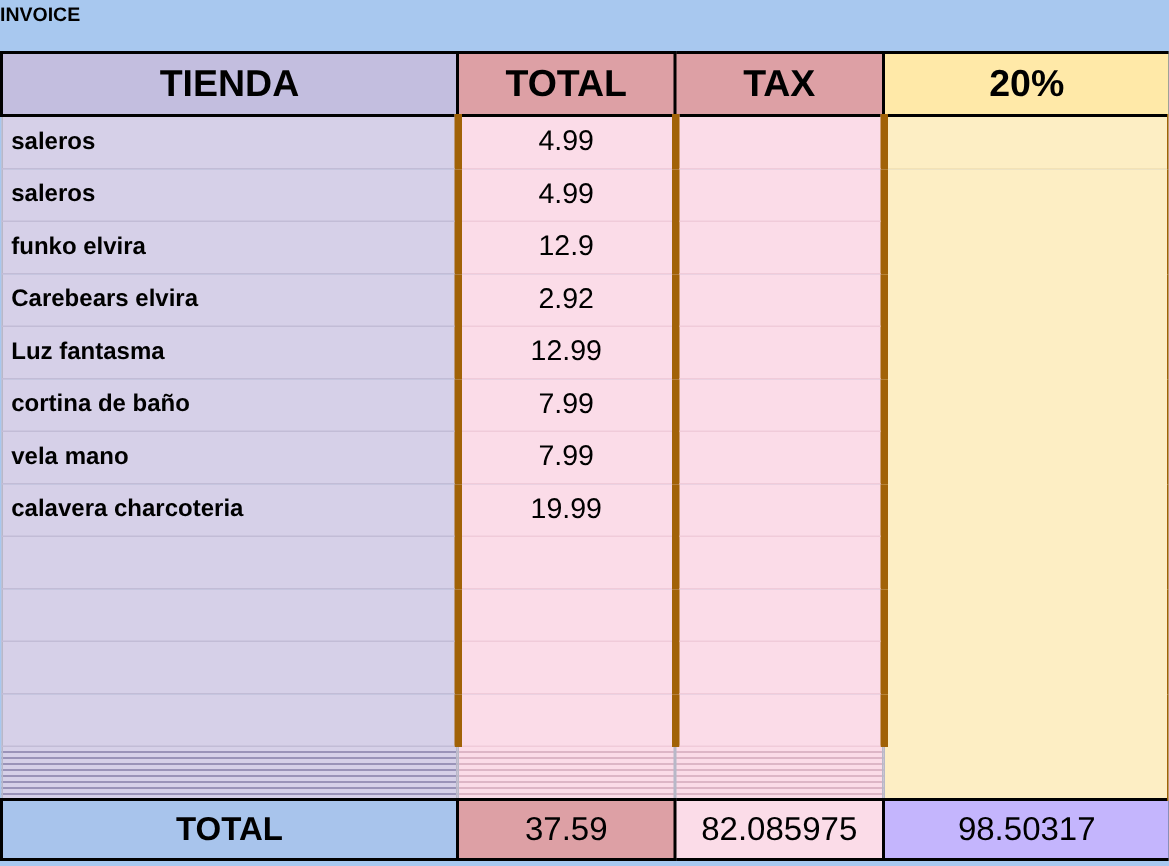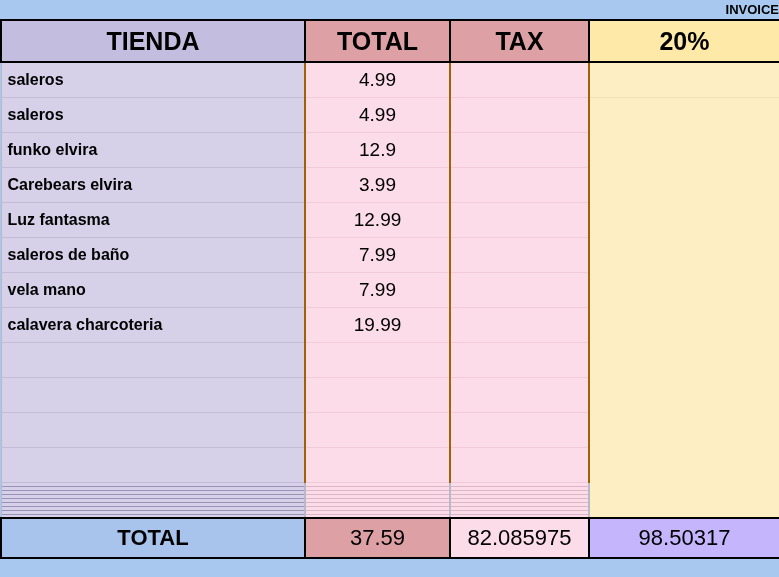--- a/index.html
+++ b/index.html
@@ -15,23 +15,23 @@
   }
 
   .sheet {
     position: relative;
     width: 779px;
     height: 577px;
     box-sizing: border-box;
   }
 
   .title-bar {
-    height: 19px;
+    height: 34px;
     line-height: 19px;
-    text-align: right;
+    text-align: left;
     font-size: 13px;
     font-weight: bold;
     color: #000;
     background: #a8c8ef;
   }
 
   table.invoice {
     border-collapse: collapse;
     table-layout: fixed;
     width: 779px;
@@ -54,21 +54,21 @@
   th.h-total  { background: #dda0a5; }
   th.h-tax    { background: #dda0a5; margin-left: 41px; }
   th.h-pct    { background: #ffe9a8; margin-top: 24px; }
 
   tbody td {
     height: 34px;
     padding: 0;
     font-size: 16px;
     color: #000;
     border-left: 1px solid #b8b8c8;
-    border-right: 2px solid #a16207;
+    border-right: 5px solid #a16207;
     border-bottom: 1px solid #c9c3dd;
     vertical-align: middle;
   }
 
   td.c1 {
     background: #d6d0e8;
     font-weight: bold;
     padding-left: 6px;
     text-align: left;
     border-bottom: 1px solid #c2bcd6;
@@ -180,30 +180,30 @@
         <td class="c3"></td>
         <td class="c4 merged" rowspan="12"></td>
       </tr>
       <tr>
         <td class="c1">funko elvira</td>
         <td class="c2">12.9</td>
         <td class="c3"></td>
       </tr>
       <tr>
         <td class="c1">Carebears elvira</td>
-        <td class="c2">3.99</td>
+        <td class="c2">2.92</td>
         <td class="c3"></td>
       </tr>
       <tr>
         <td class="c1">Luz fantasma</td>
         <td class="c2">12.99</td>
         <td class="c3"></td>
       </tr>
       <tr>
-        <td class="c1">saleros de baño</td>
+        <td class="c1">cortina de baño</td>
         <td class="c2">7.99</td>
         <td class="c3"></td>
       </tr>
       <tr>
         <td class="c1">vela mano</td>
         <td class="c2">7.99</td>
         <td class="c3"></td>
       </tr>
       <tr>
         <td class="c1">calavera charcoteria</td>

